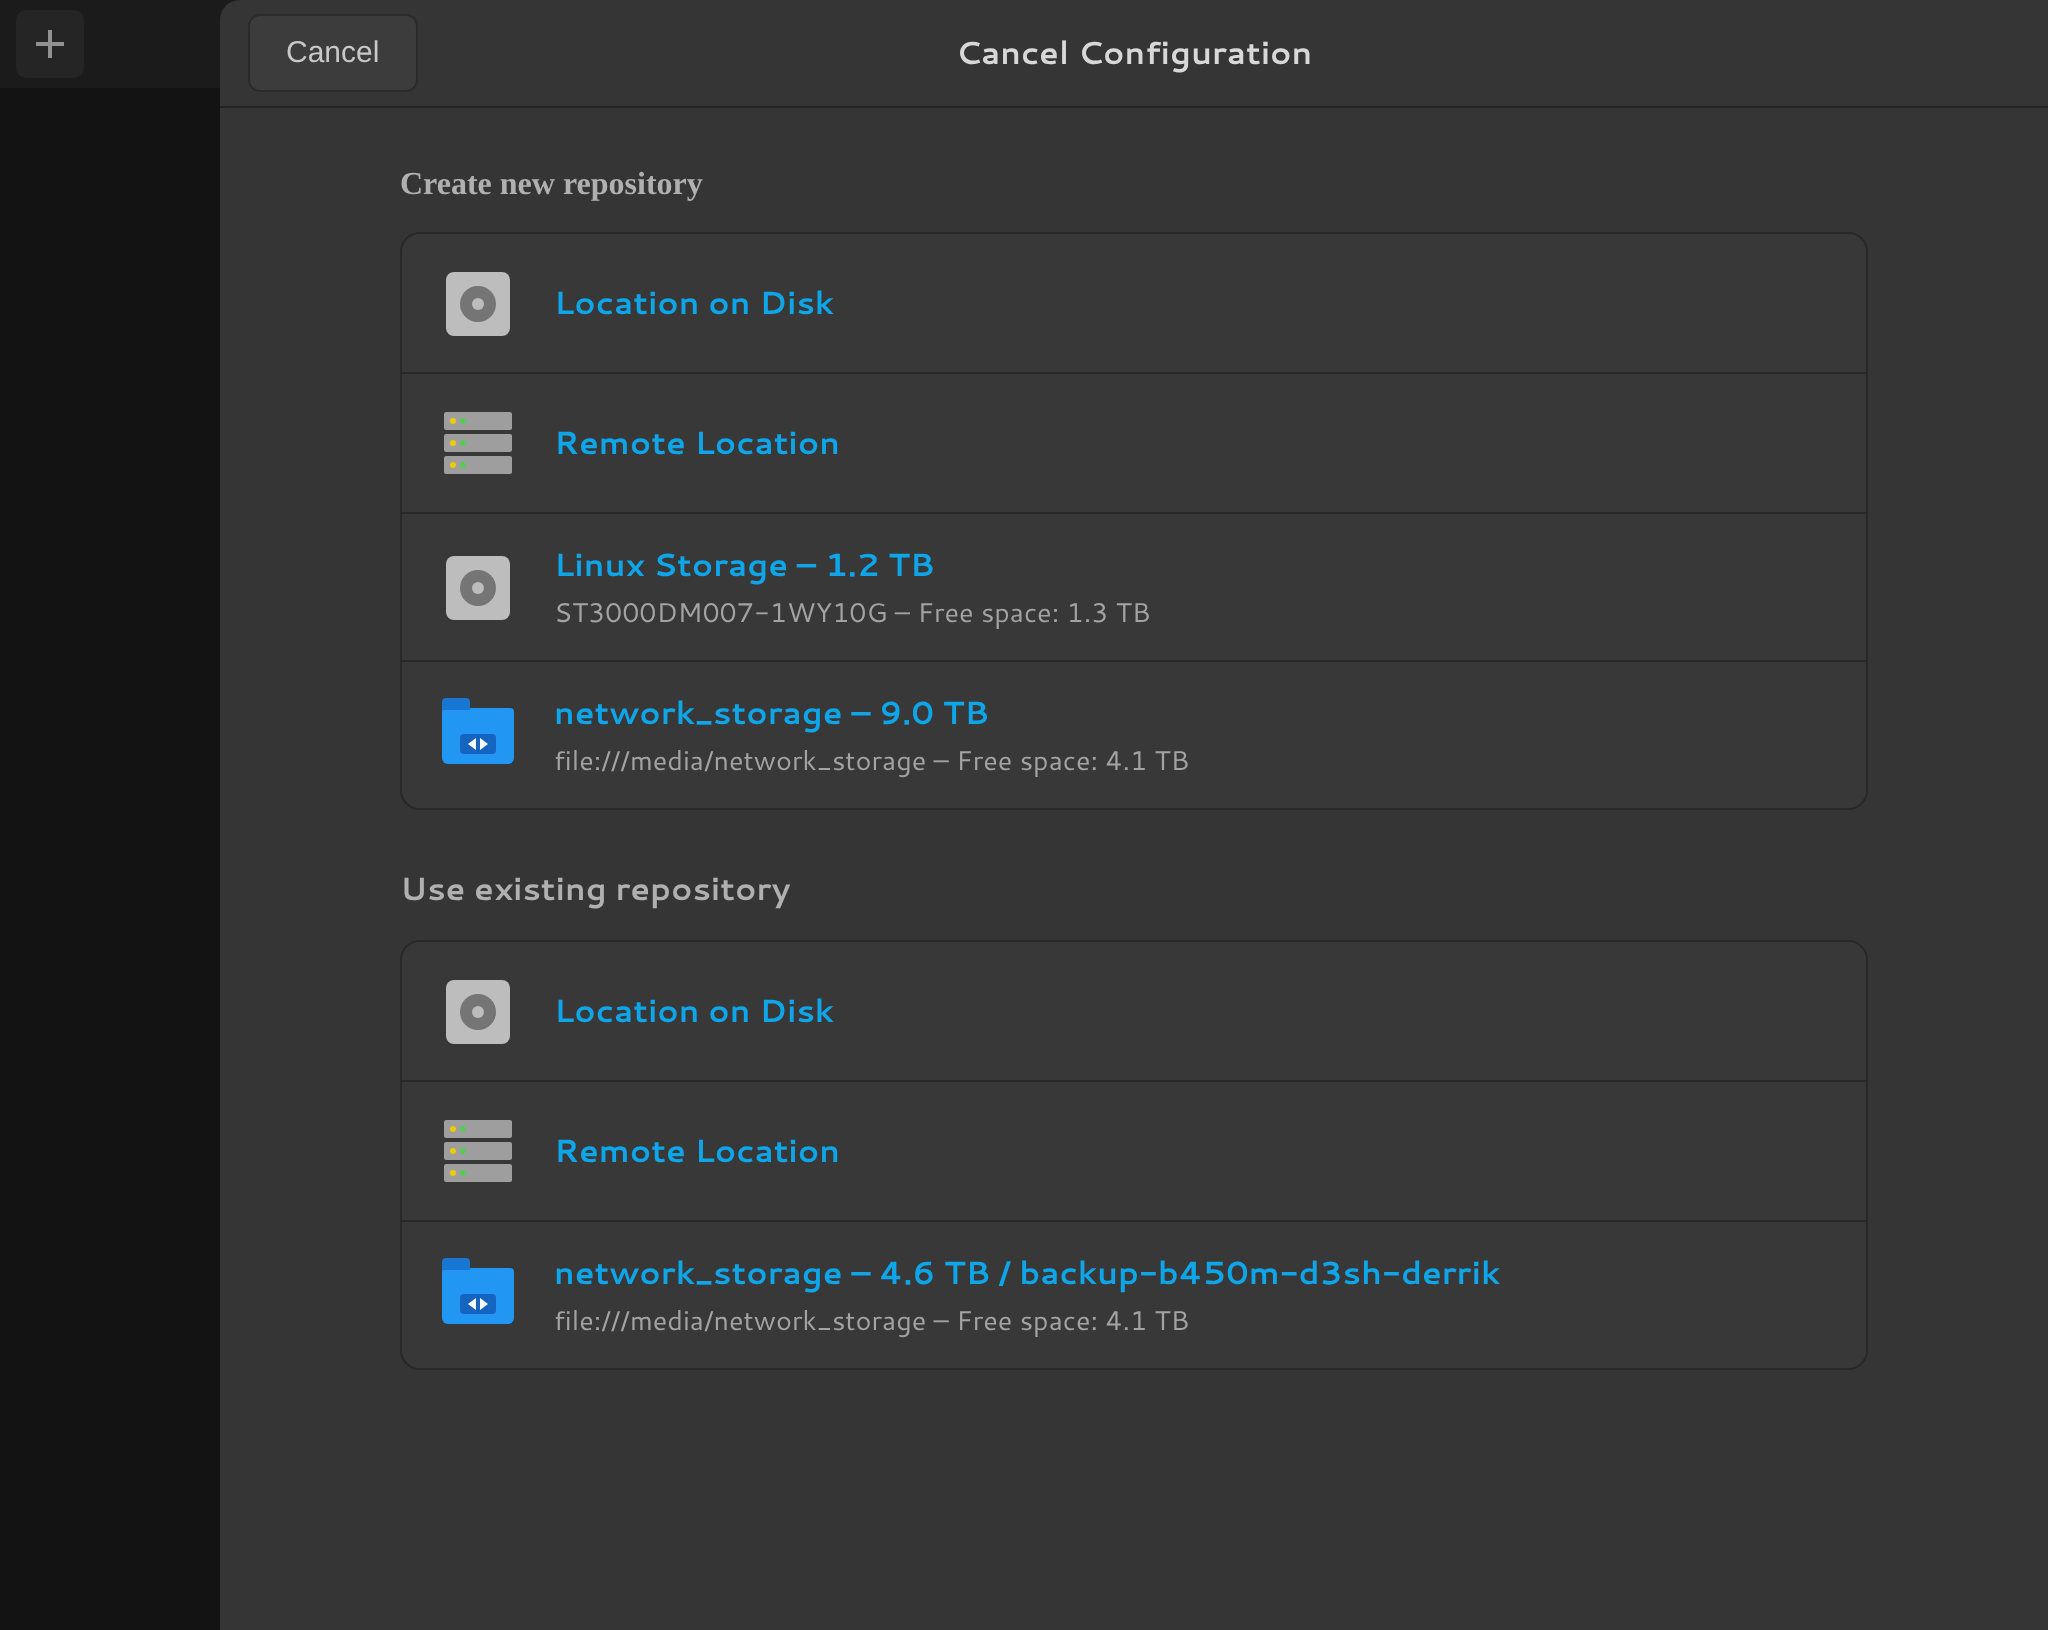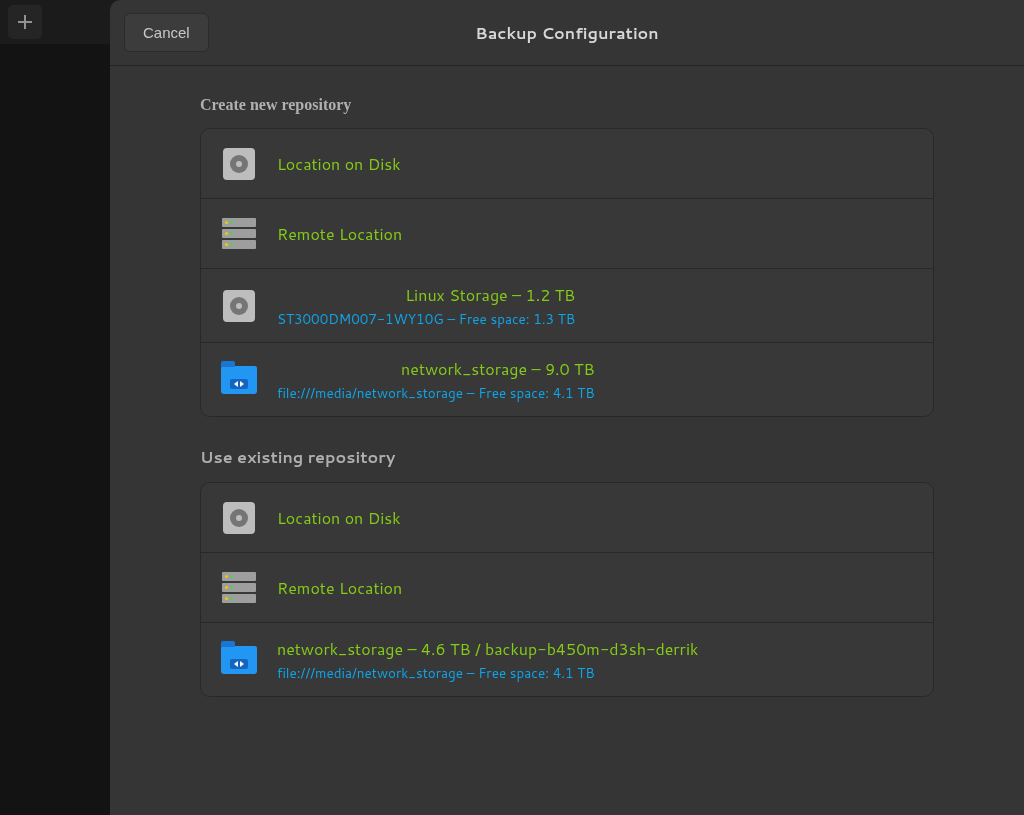--- a/index.html
+++ b/index.html
@@ -81,21 +81,21 @@
       left: 110px;
       right: 0;
       top: 0;
       bottom: 0;
       background: #353535;
       border-top-left-radius: 10px;
       display: flex;
       flex-direction: column;
     }
     .dialog-header {
-      height: 66px;
+      height: 54px;
       display: flex;
       align-items: center;
       padding: 0 14px;
       border-bottom: 1px solid #242424;
       position: relative;
     }
     .cancel-btn {
       background: #3c3c3c;
       border: 1px solid #2b2b2b;
       border-radius: 6px;
@@ -155,27 +155,26 @@
       justify-content: center;
       flex-shrink: 0;
     }
     .row-text {
       display: flex;
       flex-direction: column;
       gap: 3px;
     }
     .row-title {
       font-size: 16px;
-      color: #84cc16;
-      font-weight: 400;
-      text-align: right;
+      color: #0ea5e9;
+      font-weight: 700;
     }
     .row-subtitle {
       font-size: 13.5px;
-      color: #0ea5e9;
+      color: #a3a3a3;
     }
 
     
     .disk-icon-box {
       width: 32px;
       height: 32px;
       background: #bdbdbd;
       border-radius: 4px;
       position: relative;
     }
@@ -307,21 +306,21 @@
         </svg>
     </button>
   </div>
 </div>
 
 <div class="dialog-overlay"></div>
 
 <div class="dialog">
   <div class="dialog-header">
     <button class="cancel-btn">Cancel</button>
-    <div class="dialog-title">Backup Configuration</div>
+    <div class="dialog-title">Cancel Configuration</div>
   </div>
   <div class="dialog-body">
 
     <div class="section-title first">Create new repository</div>
     <div class="list-group">
 
       <div class="list-row">
         <div class="row-icon">
             <div class="disk-icon-box"></div>
           </div>

